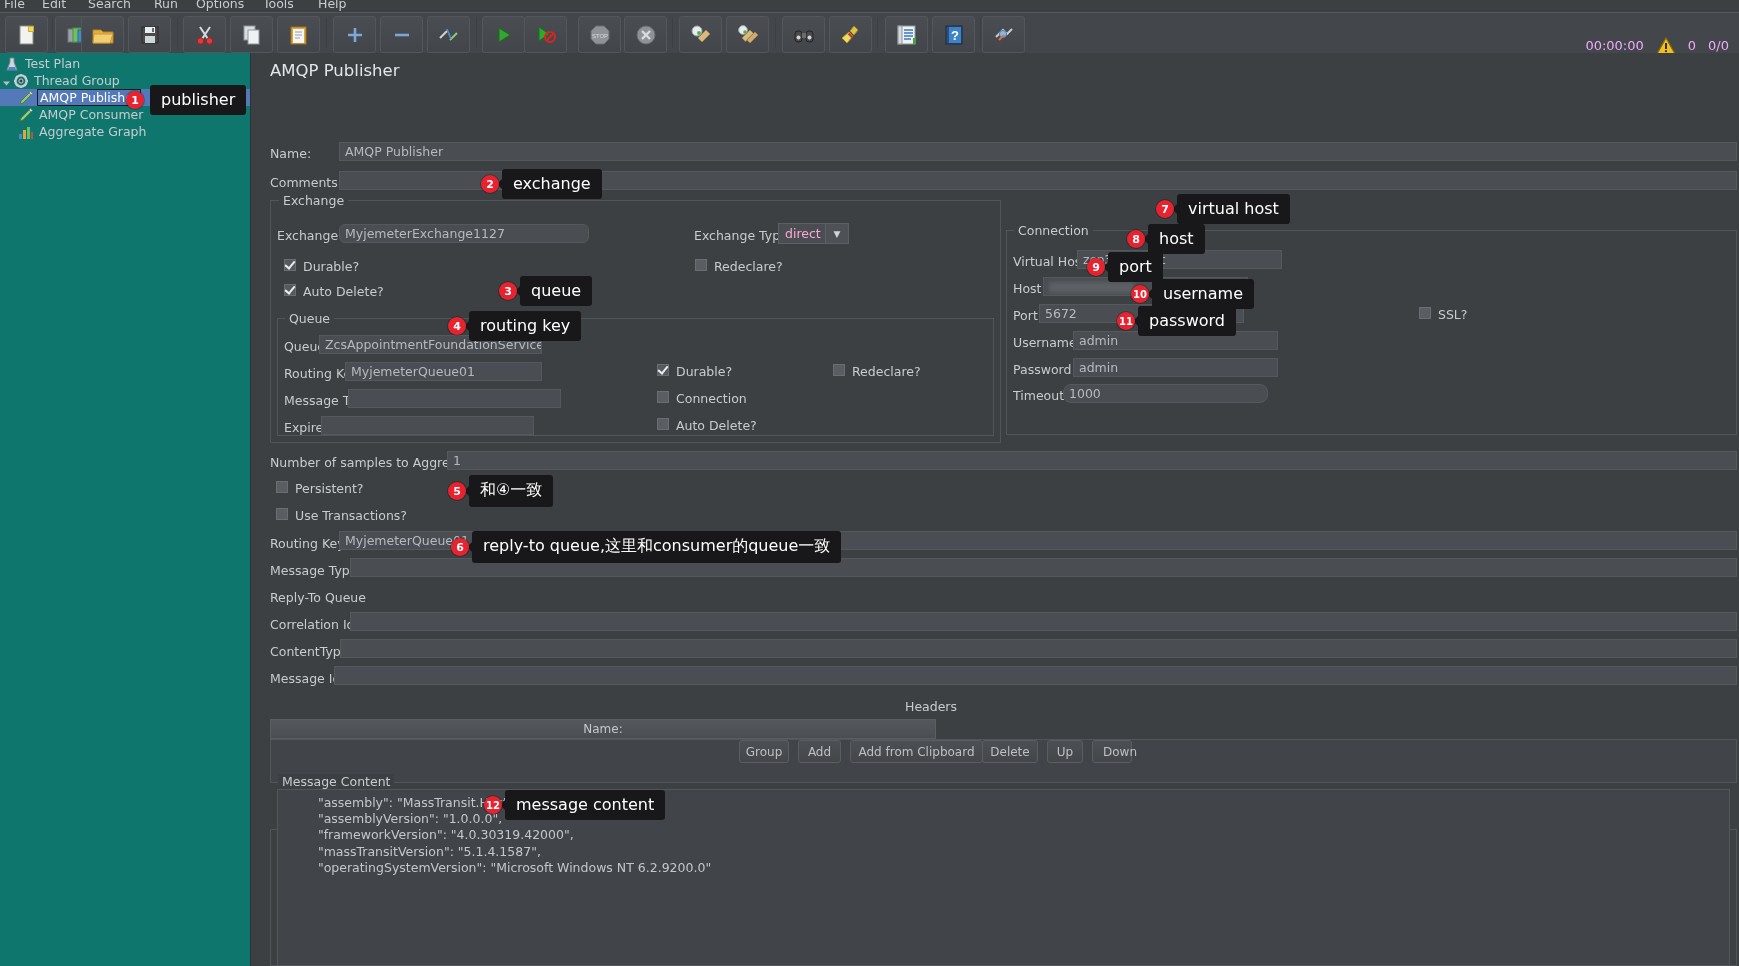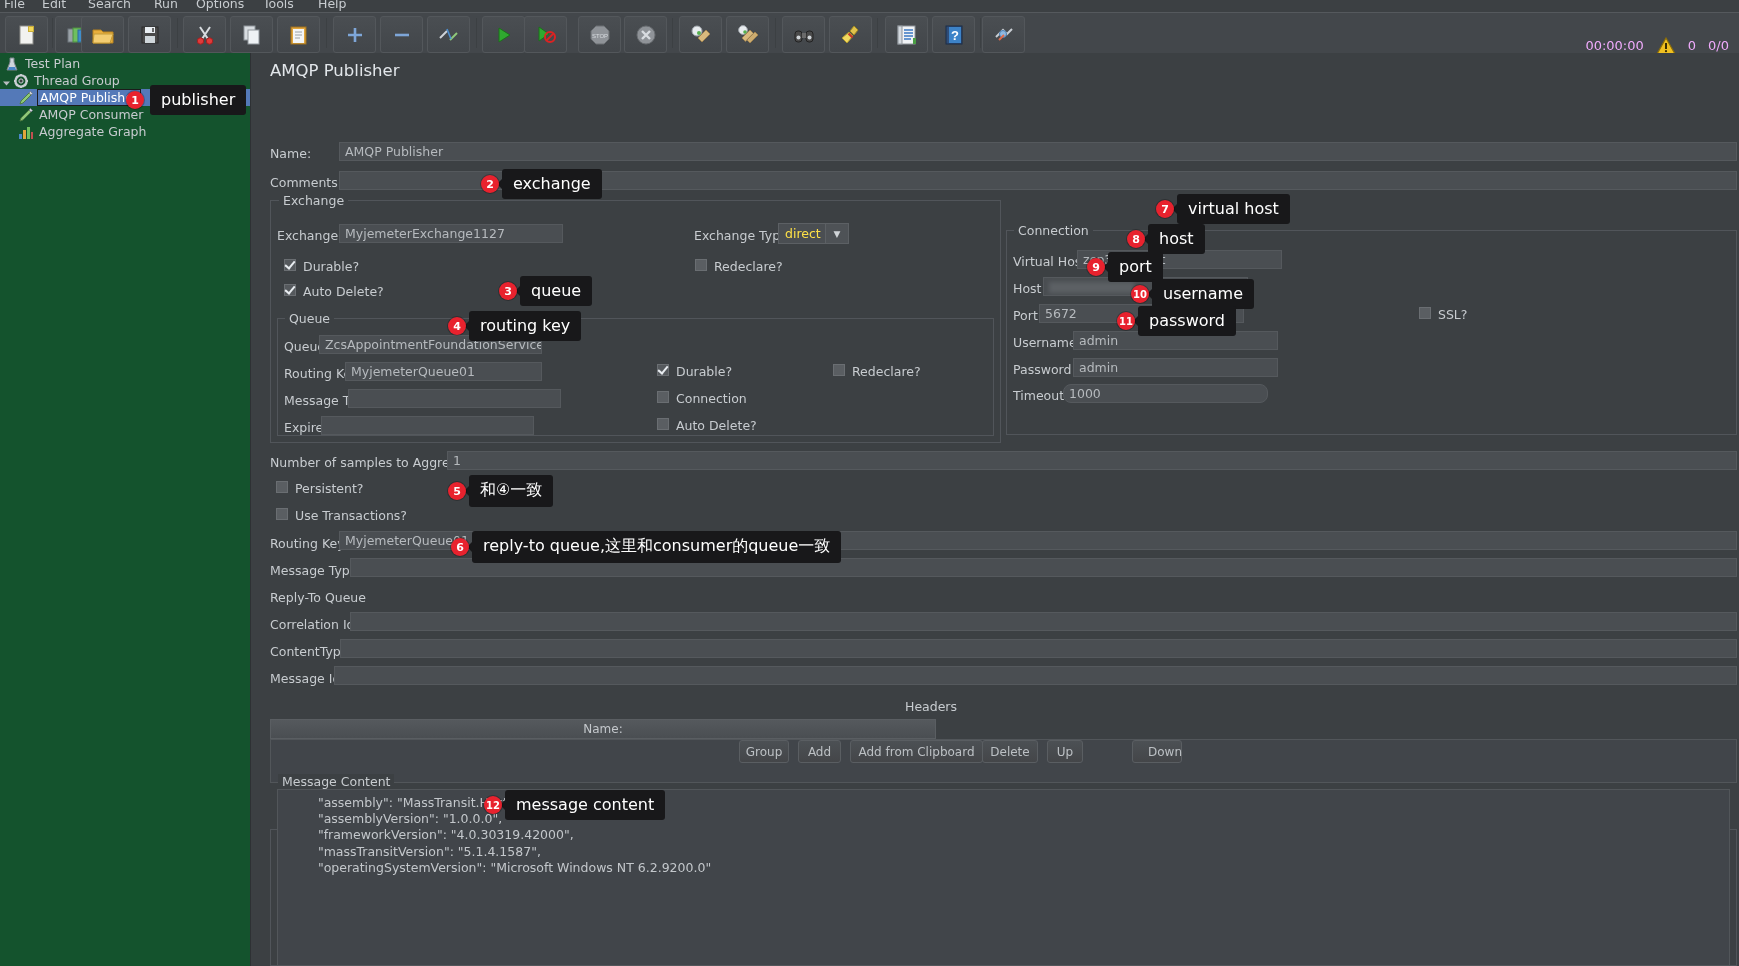--- a/index.html
+++ b/index.html
@@ -14,21 +14,21 @@
   
   #toolbar{position:absolute;left:0;top:12px;width:1739px;height:41px;background:#43474b;
            border-top:1px solid #55595d;border-bottom:1px solid #2e3134;}
   .tbtn{position:absolute;top:3px;width:41px;height:35px;border:1px solid #53575b;border-radius:3px;
         background:linear-gradient(#4a4e52,#42464a);display:flex;align-items:center;justify-content:center;}
   .tbtn svg{display:block;}
   .tbsep{position:absolute;top:5px;width:1px;height:30px;background:#3c4043;}
   #statusbar{position:absolute;right:6px;top:12px;height:41px;display:flex;align-items:center;gap:12px;}
   #statusbar .st{font-size:13px;color:#f0abfc;}
   
-  #tree{position:absolute;left:0;top:53px;width:250px;height:913px;background:#14532d;
+  #tree{position:absolute;left:0;top:53px;width:250px;height:913px;background:#0f766e;
         border-right:1px solid #2e3134;}
   .tnode{position:absolute;left:0;height:17px;display:flex;align-items:center;padding-left:4px;box-sizing:border-box;}
   .tnode .tlabel{font-size:12.5px;color:#c7cbcf;padding:0 2px;white-space:nowrap;}
   .tnode.sel{background:#5479b8;width:250px;}
   .tnode.sel .tlabel{border:1px solid #1c1c1c;color:#ffffff;padding:0 2px;}
   .tnode .ticon{width:16px;height:16px;margin-right:3px;flex:0 0 16px;}
   .texp{position:absolute;width:9px;height:9px;}
   
   #main{position:absolute;left:251px;top:53px;width:1488px;height:913px;background:#3c4043;overflow:hidden;}
   #gutter{position:absolute;left:251px;top:53px;width:7px;height:913px;background:#3c4043;}
@@ -41,21 +41,21 @@
   .fld.empty{color:transparent;}
   .grp{position:absolute;border:1px solid #51555a;box-sizing:border-box;}
   .grplbl{position:absolute;font-size:12.5px;color:#c8ccd0;background:#3c4043;padding:0 4px;}
   .cb{position:absolute;width:12px;height:12px;background:#5a5e62;border:1px solid #6a6e72;box-sizing:border-box;}
   .cb.on{background:#55595d;}
   .cb.on::after{content:"";position:absolute;left:2px;top:-1px;width:4px;height:8px;
      border:solid #e8ecf0;border-width:0 2px 2px 0;transform:rotate(40deg);}
   .cblbl{position:absolute;font-size:12.5px;color:#c8ccd0;white-space:nowrap;}
   .combo{position:absolute;height:21px;background:#4a4e52;border:1px solid #5c6064;box-sizing:border-box;
          display:flex;align-items:center;}
-  .combo .cv{flex:1;padding-left:6px;font-size:12.5px;color:#fde047;}
+  .combo .cv{flex:1;padding-left:6px;font-size:12.5px;color:#f9a8d4;}
   .combo .carrow{width:22px;height:19px;border-left:1px solid #5c6064;display:flex;align-items:center;justify-content:center;
          background:#4e5256;font-size:9px;color:#d0d4d8;}
   .btn{position:absolute;height:23px;border:1px solid #5a5e62;border-radius:3px;box-sizing:border-box;
        background:linear-gradient(#4c5054,#444649);color:#bcc0c4;font-size:12px;
        display:flex;align-items:center;justify-content:center;}
   .tblhdr{position:absolute;height:20px;background:linear-gradient(#55595d,#4a4e52);
        border:1px solid #5a5e62;box-sizing:border-box;display:flex;align-items:center;justify-content:center;
        font-size:12px;color:#c4c8cc;}
   #tbl-body{position:absolute;background:#41454a;border:1px solid #52565a;box-sizing:border-box;}
   #msgarea{position:absolute;background:#41454a;border:1px solid #52565a;box-sizing:border-box;overflow:hidden;}
@@ -368,21 +368,21 @@
   <div class="lbl" style="left:19px;top:93px;">Name:</div>
   <div class="fld" style="left:88px;top:89px;width:1398px;">AMQP Publisher</div>
 
   <div class="lbl" style="left:19px;top:122px;">Comments:</div>
   <div class="fld empty" style="left:88px;top:118px;width:1398px;"></div>
 
   <div class="grp" style="left:19px;top:147px;width:731px;height:243px;"></div>
   <div class="grplbl" style="left:28px;top:140px;">Exchange</div>
 
   <div class="lbl" style="left:26px;top:175px;">Exchange</div>
-  <div class="fld" style="left:88px;top:171px;width:224px;">MyjemeterExchange1127</div>
+  <div class="fld" style="left:88px;top:171px;width:250px;border-radius:6px;">MyjemeterExchange1127</div>
 
   <div class="lbl" style="left:443px;top:175px;">Exchange Type</div>
   <div class="combo" style="left:527px;top:170px;width:71px;">
     <span class="cv">direct</span>
     <span class="carrow">▼</span>
   </div>
 
   <div class="cb on" style="left:33px;top:206px;"></div>
   <div class="cblbl" style="left:52px;top:206px;">Durable?</div>
   <div class="cb" style="left:444px;top:206px;"></div>
@@ -467,21 +467,21 @@
 
   <div class="lbl" style="left:654px;top:646px;">Headers</div>
   <div class="tblhdr" style="left:19px;top:666px;width:666px;">Name:</div>
   <div id="tbl-body" style="left:19px;top:686px;width:1467px;height:44px;"></div>
 
   <div class="btn" style="left:488px;top:687px;width:50px;">Group</div>
   <div class="btn" style="left:547px;top:687px;width:43px;">Add</div>
   <div class="btn" style="left:599px;top:687px;width:133px;">Add from Clipboard</div>
   <div class="btn" style="left:731px;top:687px;width:56px;">Delete</div>
   <div class="btn" style="left:796px;top:687px;width:36px;">Up</div>
-  <div class="btn" style="left:881px;top:687px;width:50px;padding-left:16px;">Down</div>
+  <div class="btn" style="left:841px;top:687px;width:40px;padding-left:16px;">Down</div>
 
   <div class="grp" style="left:19px;top:776px;width:1467px;height:137px;"></div>
   <div class="grplbl" style="left:27px;top:721px;">Message Content</div>
   <div id="msgarea" style="left:26px;top:736px;width:1453px;height:177px;">
     <div style="padding-top:5px;">
       <div class="mline">    "assembly": "MassTransit.Host",</div>
       <div class="mline">    "assemblyVersion": "1.0.0.0",</div>
       <div class="mline">    "frameworkVersion": "4.0.30319.42000",</div>
       <div class="mline">    "massTransitVersion": "5.1.4.1587",</div>
       <div class="mline">    "operatingSystemVersion": "Microsoft Windows NT 6.2.9200.0"</div>

